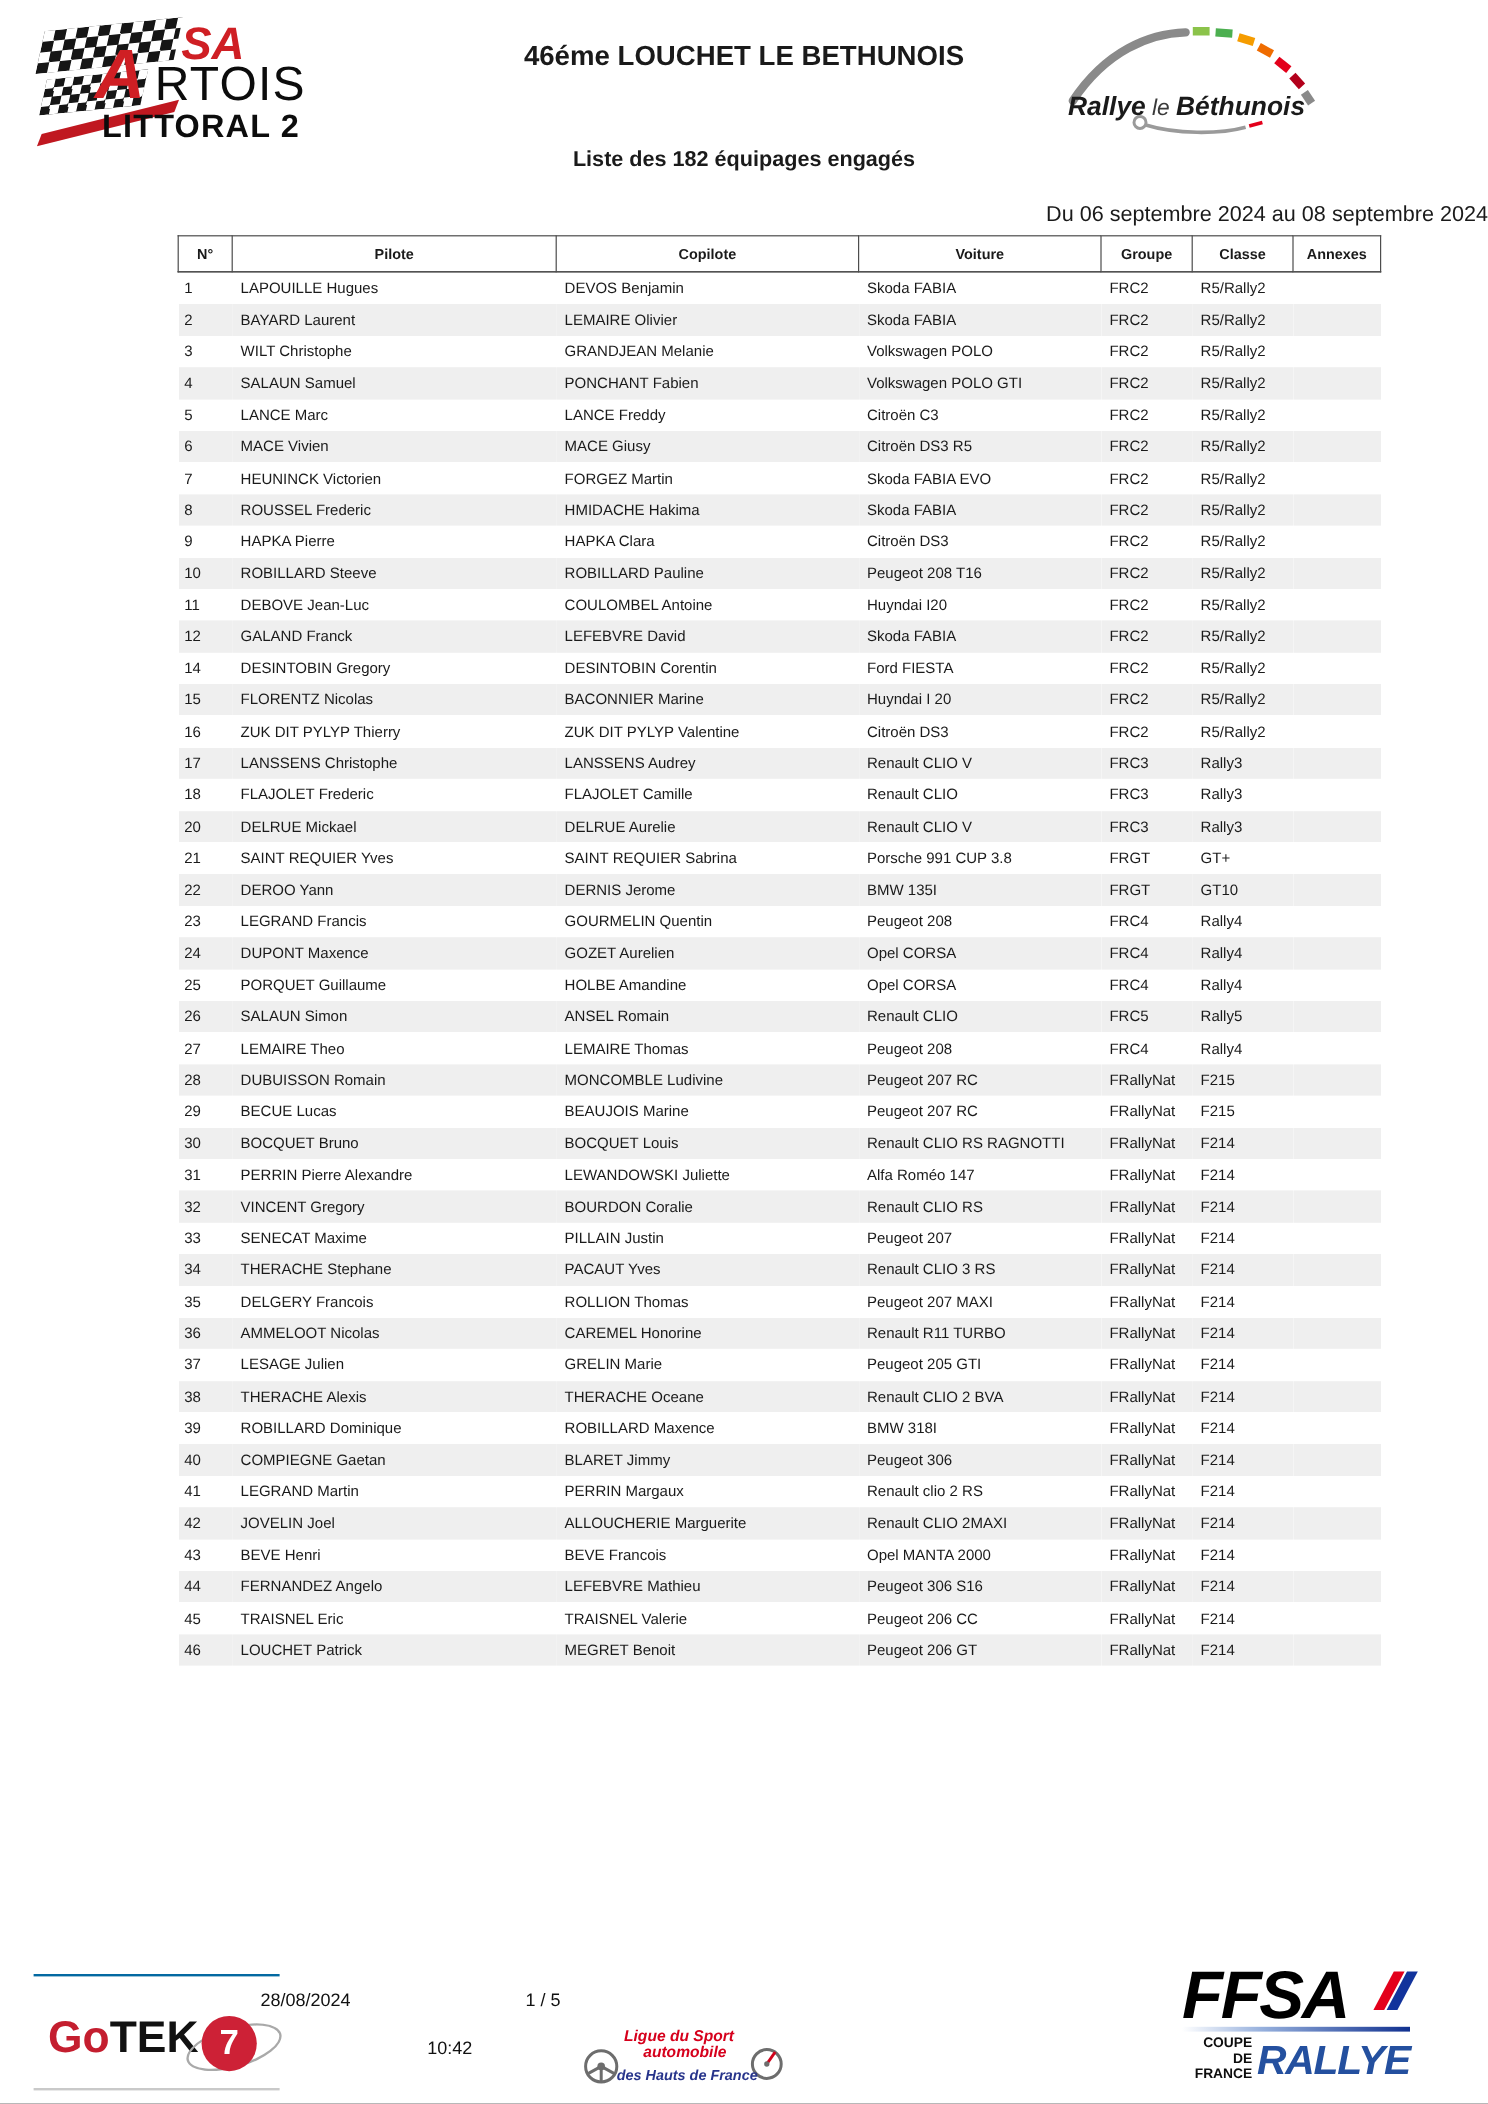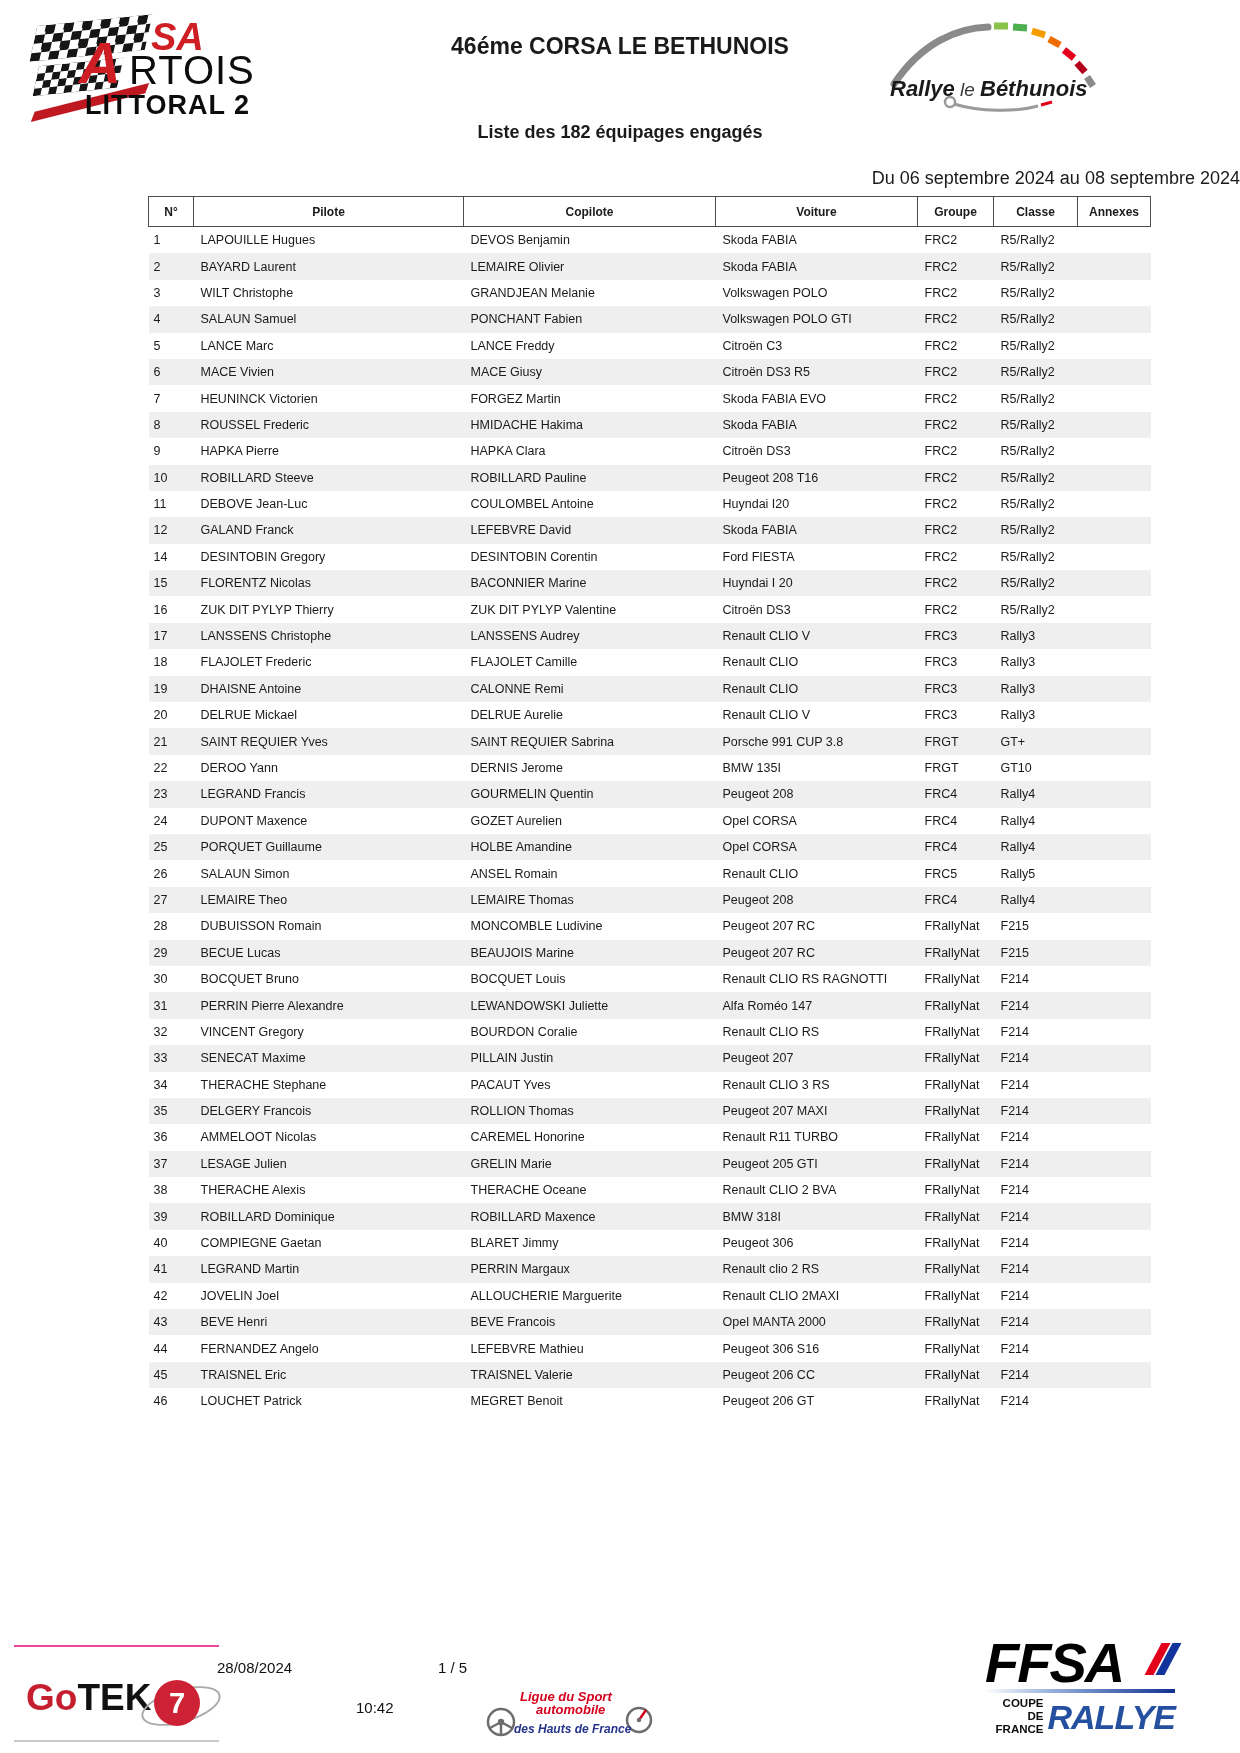--- a/index.html
+++ b/index.html
@@ -44,22 +44,22 @@
   table.entry thead th{
     border:1px solid #4d4d4d;height:29px;font-size:12px;font-weight:bold;
     text-align:center;vertical-align:middle;background:#fff;padding:0;}
   table.entry tbody td{
     height:26.4px;font-size:12.5px;padding:0 0 0 7px;vertical-align:middle;
     white-space:nowrap;overflow:hidden;}
   table.entry tbody td.col-num{padding-left:5px;}
   table.entry tbody tr:nth-child(even){background:#efefef;}
 
   
-  .gotek-block{position:absolute;left:14px;top:1645px;width:205px;height:93px;
-    border-top:2px solid #ec4899;border-bottom:2px solid #c9c9c9;}
+  .gotek-block{position:absolute;left:28px;top:1645px;width:205px;height:93px;
+    border-top:2px solid #0369a1;border-bottom:2px solid #c9c9c9;}
   .gotek-text{position:absolute;left:12px;top:30px;font-size:37px;font-weight:bold;}
   .gotek-go{color:#c41e2f;}
   .gotek-tek{color:#111;}
   .gotek-orbit{position:absolute;left:126px;top:42px;width:78px;height:30px;
     border:2px solid #a9a9a9;border-radius:50%;transform:rotate(-16deg);}
   .gotek-circle{position:absolute;left:140px;top:33px;width:46px;height:46px;
     background:#cd2136;border-radius:50%;color:#fff;font-weight:bold;font-size:29px;
     text-align:center;line-height:46px;}
   .meta{position:absolute;top:1659px;font-size:15px;color:#111;}
   .meta-date{left:217px;}
@@ -92,21 +92,21 @@
   <div class="asa-logo">
     <div class="asa-checker asa-c1"></div>
     <div class="asa-checker asa-c2"></div>
     <div class="asa-stripe"></div>
     <span class="asa-sa">SA</span>
     <span class="asa-biga">A</span>
     <span class="asa-rtois">RTOIS</span>
     <span class="asa-littoral">LITTORAL 2</span>
   </div>
 
-  <div class="page-title">46éme CORSA LE BETHUNOIS</div>
+  <div class="page-title">46éme LOUCHET LE BETHUNOIS</div>
   <div class="subtitle">Liste des 182 équipages engagés</div>
   <div class="daterange">Du 06 septembre 2024 au 08 septembre 2024</div>
 
   <div class="rlb-logo">
     <svg width="215" height="95" viewBox="0 0 215 95">
       <path d="M6,64 C34,22 70,8 100,7" fill="none" stroke="#8a8a8a" stroke-width="7" stroke-linecap="round"></path>
       <line x1="106" y1="6" x2="120" y2="6" stroke="#8bc34a" stroke-width="7"></line>
       <line x1="125" y1="7" x2="139" y2="8" stroke="#4caf50" stroke-width="7"></line>
       <line x1="144" y1="11" x2="157" y2="15" stroke="#f59c00" stroke-width="7"></line>
       <line x1="161" y1="19" x2="172" y2="25" stroke="#ef6c00" stroke-width="7"></line>
@@ -291,29 +291,20 @@
         <tr>
           <td class="col-num">18</td>
           <td>FLAJOLET Frederic</td>
           <td>FLAJOLET Camille</td>
           <td>Renault CLIO</td>
           <td>FRC3</td>
           <td>Rally3</td>
           <td></td>
         </tr>
         <tr>
-          <td class="col-num">19</td>
-          <td>DHAISNE Antoine</td>
-          <td>CALONNE Remi</td>
-          <td>Renault CLIO</td>
-          <td>FRC3</td>
-          <td>Rally3</td>
-          <td></td>
-        </tr>
-        <tr>
           <td class="col-num">20</td>
           <td>DELRUE Mickael</td>
           <td>DELRUE Aurelie</td>
           <td>Renault CLIO V</td>
           <td>FRC3</td>
           <td>Rally3</td>
           <td></td>
         </tr>
         <tr>
           <td class="col-num">21</td>

